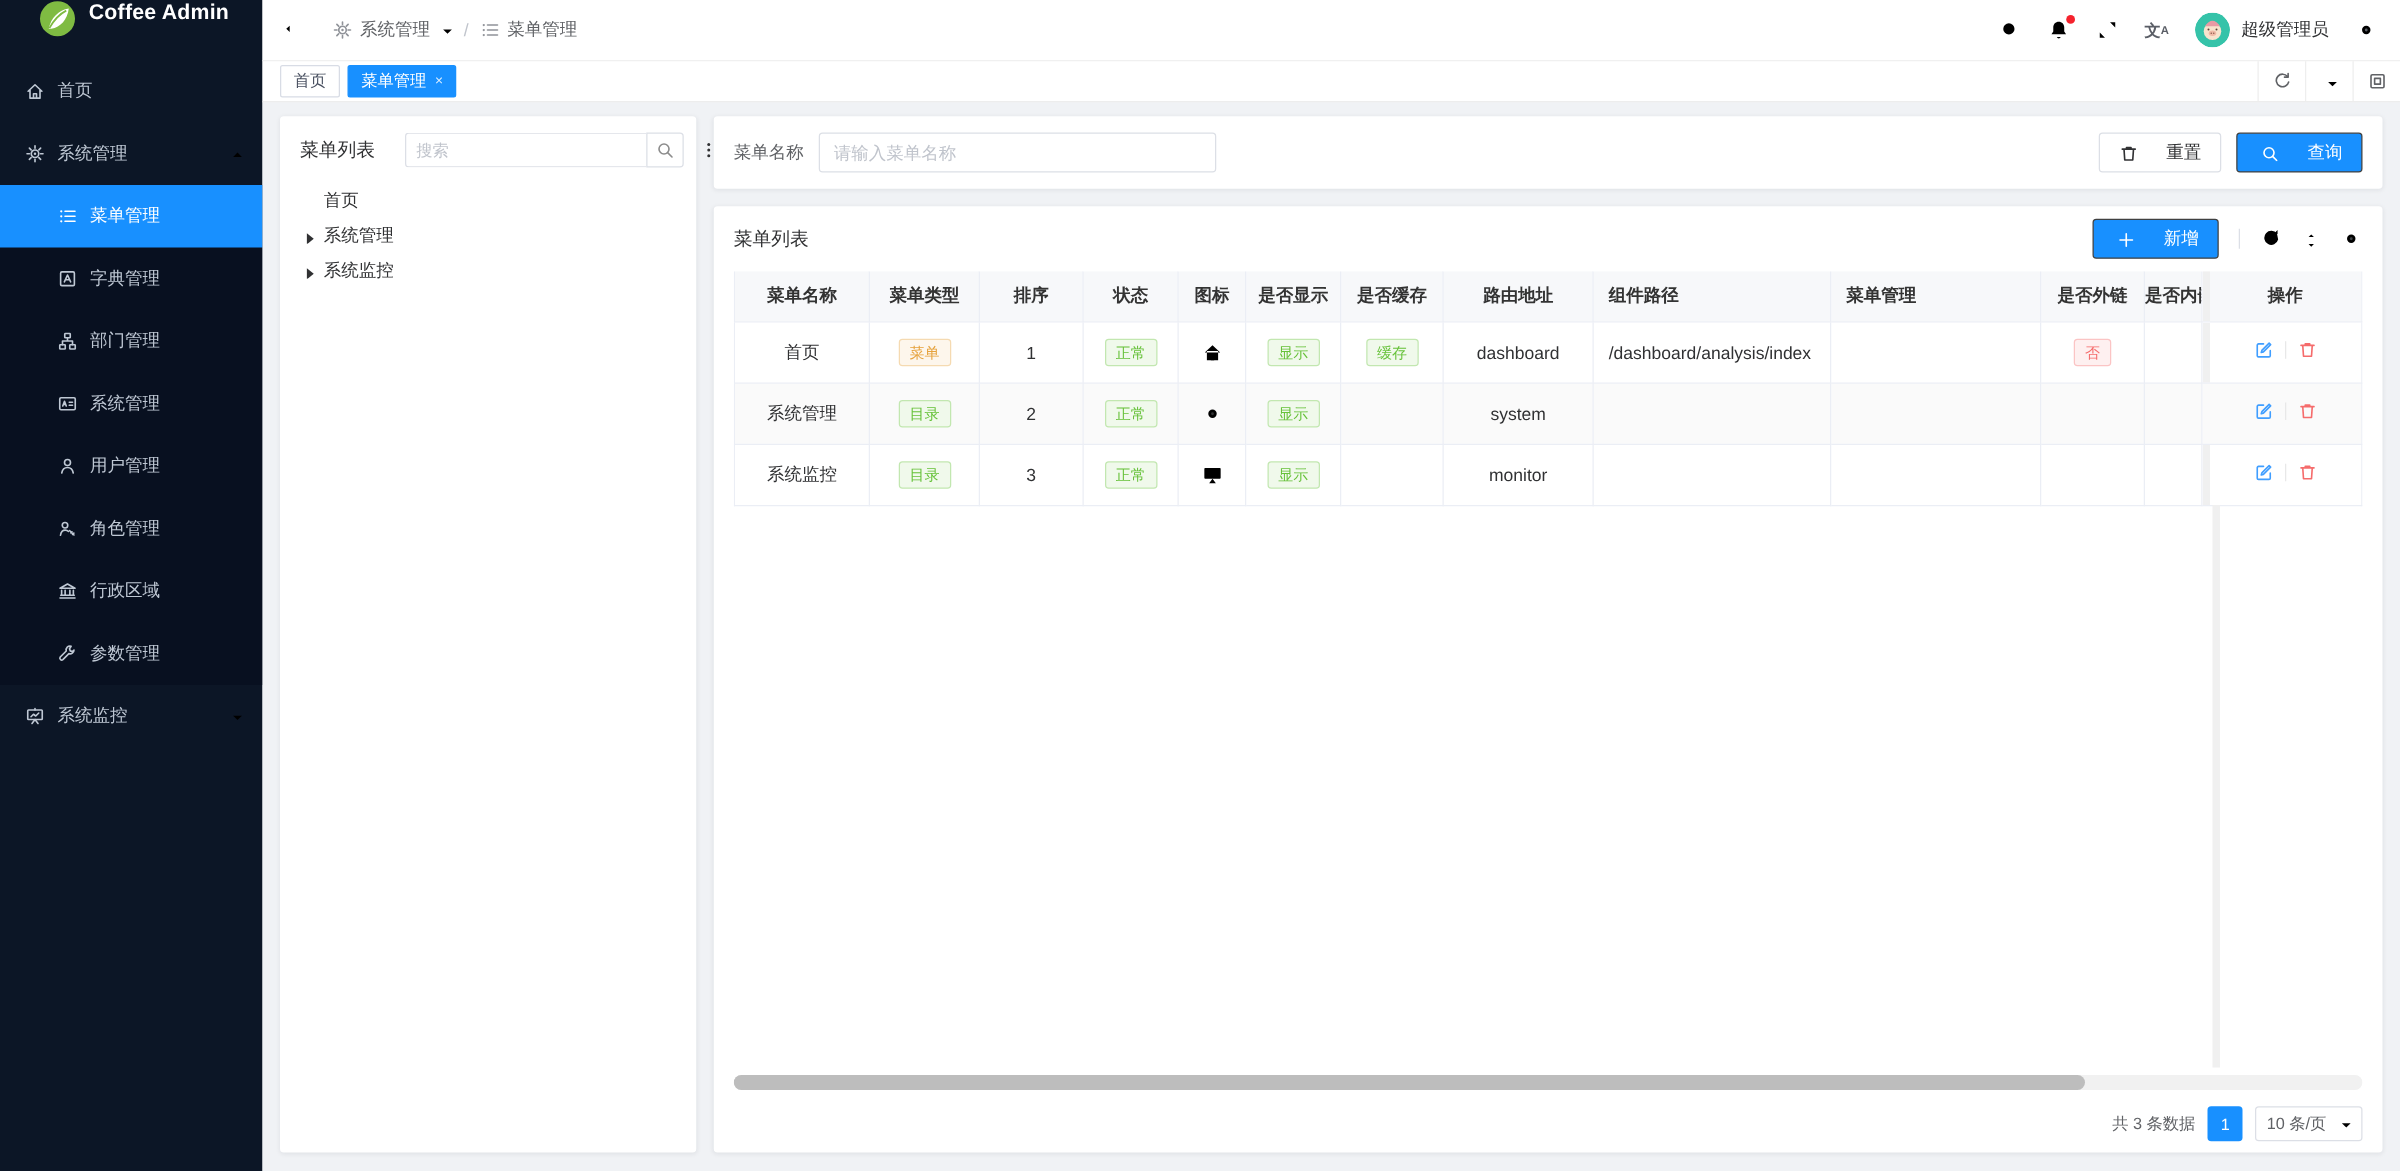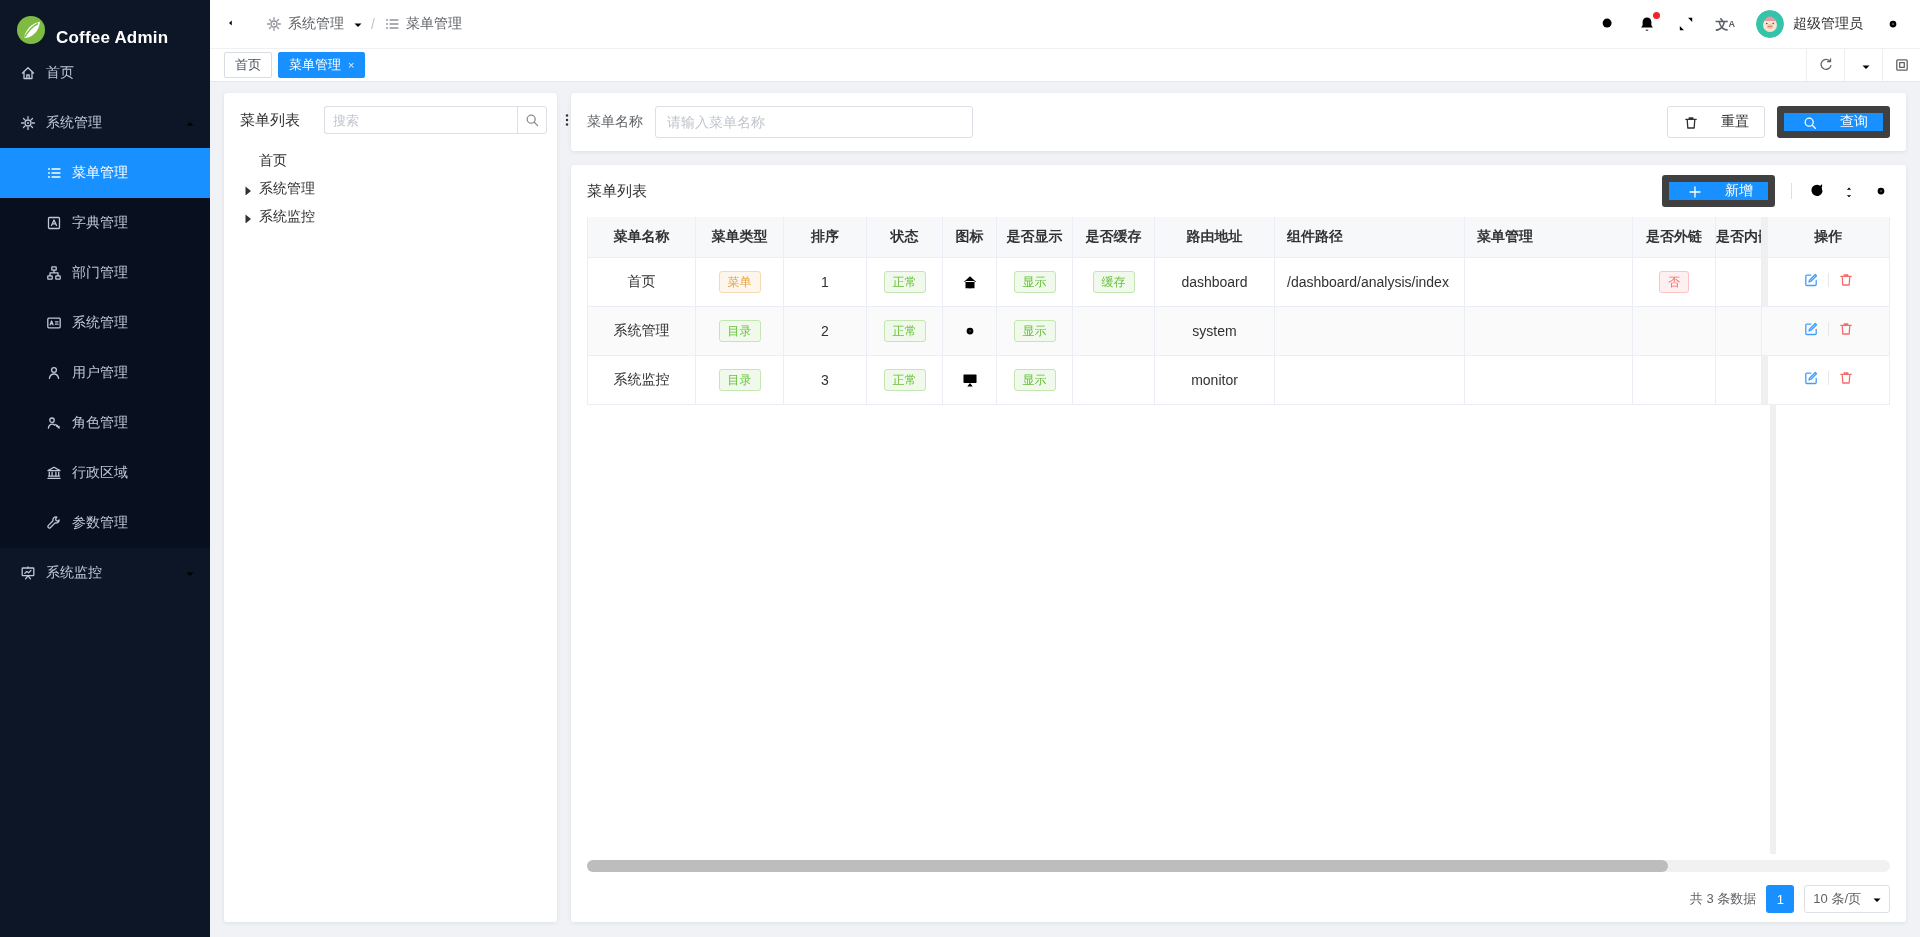--- a/index.html
+++ b/index.html
@@ -8,21 +8,21 @@
   .app { display:flex; height:100%; }
 
   
   svg.ic { width:16px; height:16px; fill:none; stroke:currentColor; stroke-width:1.3; stroke-linecap:round; stroke-linejoin:round; flex-shrink:0; display:block; }
   svg.ic12 { width:12px; height:12px; }
   svg.ic18 { width:18px; height:18px; }
   svg.ic20 { width:20px; height:20px; }
 
   
   .sidebar { width:210px; background:#0c1626; color:#bfc8d4; flex-shrink:0; display:flex; flex-direction:column; }
-  .logo { height:48px; display:flex; align-items:flex-end; padding-left:16px; gap:10px; }
+  .logo { height:48px; display:flex; align-items:flex-start; padding-left:31px; gap:10px; }
   .logo-text { color:#fff; font-weight:bold; font-size:17px; letter-spacing:.2px; }
   .nav-item { height:50px; display:flex; align-items:center; padding:0 16px 0 20px; gap:10px; font-size:14px; cursor:pointer; }
   .nav-item .grow { flex:1; }
   .submenu { background:#081020; }
   .sub-item { height:50px; display:flex; align-items:center; padding-left:46px; gap:10px; font-size:14px; cursor:pointer; }
   .sub-item.active { background:#1890ff; color:#fff; }
 
   
   .main { flex:1; display:flex; flex-direction:column; min-width:0; }
 
@@ -64,21 +64,21 @@
 
   
   .work { flex:1; display:flex; flex-direction:column; gap:14px; min-width:0; }
   .query-card { background:#fff; border-radius:3px; box-shadow:0 1px 4px rgba(0,21,41,.08); height:58px; display:flex; align-items:center; padding:0 16px; gap:12px; flex-shrink:0; }
   .query-label { font-size:14px; color:#606266; white-space:nowrap; }
   .query-input { width:318px; height:32px; border:1px solid #dcdfe6; border-radius:3px; padding:0 11px; font-size:14px; color:#303133; outline:none; font-family:inherit; }
   .query-input::placeholder { color:#c0c4cc; }
   .query-btns { margin-left:auto; display:flex; gap:12px; }
   .btn { height:32px; border-radius:3px; font-size:14px; display:inline-flex; align-items:center; gap:24px; padding:0 15px; cursor:pointer; font-family:inherit; }
   .btn.plain { background:#fff; border:1px solid #dcdfe6; color:#303133; }
-  .btn.primary { background:#1890ff; border:7px solid #404040; color:#fff;padding-left:18px; }
+  .btn.primary { background:#1890ff; border:1px solid #404040; color:#fff;padding-left:18px; }
 
   .table-card { flex:1; background:#fff; border-radius:3px; box-shadow:0 1px 4px rgba(0,21,41,.08); display:flex; flex-direction:column; padding:0 16px; min-height:0; }
   .card-head { height:52px; display:flex; align-items:center; flex-shrink:0; }
   .card-title { font-size:15px; color:#303133; }
   .card-tools { margin-left:auto; display:flex; align-items:center; gap:14px; color:#3f4347; }
   .card-tools .divider { width:1px; height:16px; background:#dcdfe6; margin:0 2px; }
   .tool-ic { cursor:pointer; display:flex; align-items:center; }
 
   .table-wrap { flex:1; position:relative; min-height:0; overflow:hidden; }
   table { width:100%; border-collapse:collapse; table-layout:fixed; }

